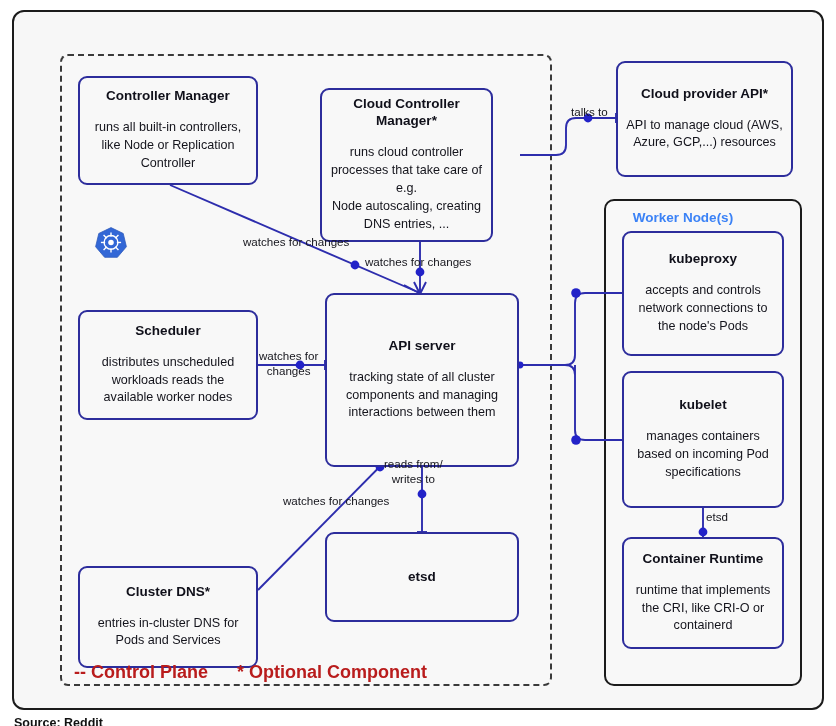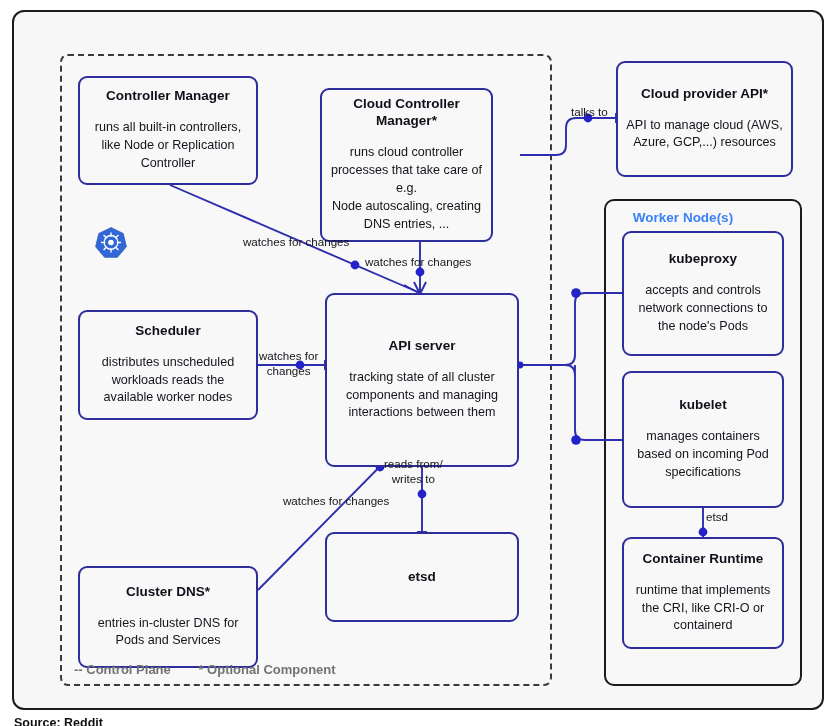--- a/index.html
+++ b/index.html
@@ -30,22 +30,22 @@
   svg.wires{position:absolute;left:0;top:0;width:836px;height:726px;z-index:3;
     pointer-events:none;}
   .wire{fill:none;stroke:#2d2dad;stroke-width:1.9px;}
   .dot{fill:#2222c8;}
 
   
   .elabel{position:absolute;font-size:11.6px;color:#15151c;z-index:6;
     white-space:nowrap;line-height:1.3;text-align:center;}
 
   
-  .legend{position:absolute;left:74px;top:662px;font-size:13px;font-weight:bold;
-    color:#737373;z-index:6;}
+  .legend{position:absolute;left:74px;top:662px;font-size:18px;font-weight:bold;
+    color:#b91c1c;z-index:6;}
   .legend span{margin-right:24px;}
 
   
   .k8s-logo{position:absolute;left:94px;top:226px;width:34px;height:34px;z-index:5;}
 
   .source-note{position:absolute;left:14px;top:716px;font-size:12.5px;
     font-weight:bold;color:#111;z-index:7;}
 </style>
 </head>
 <body>

